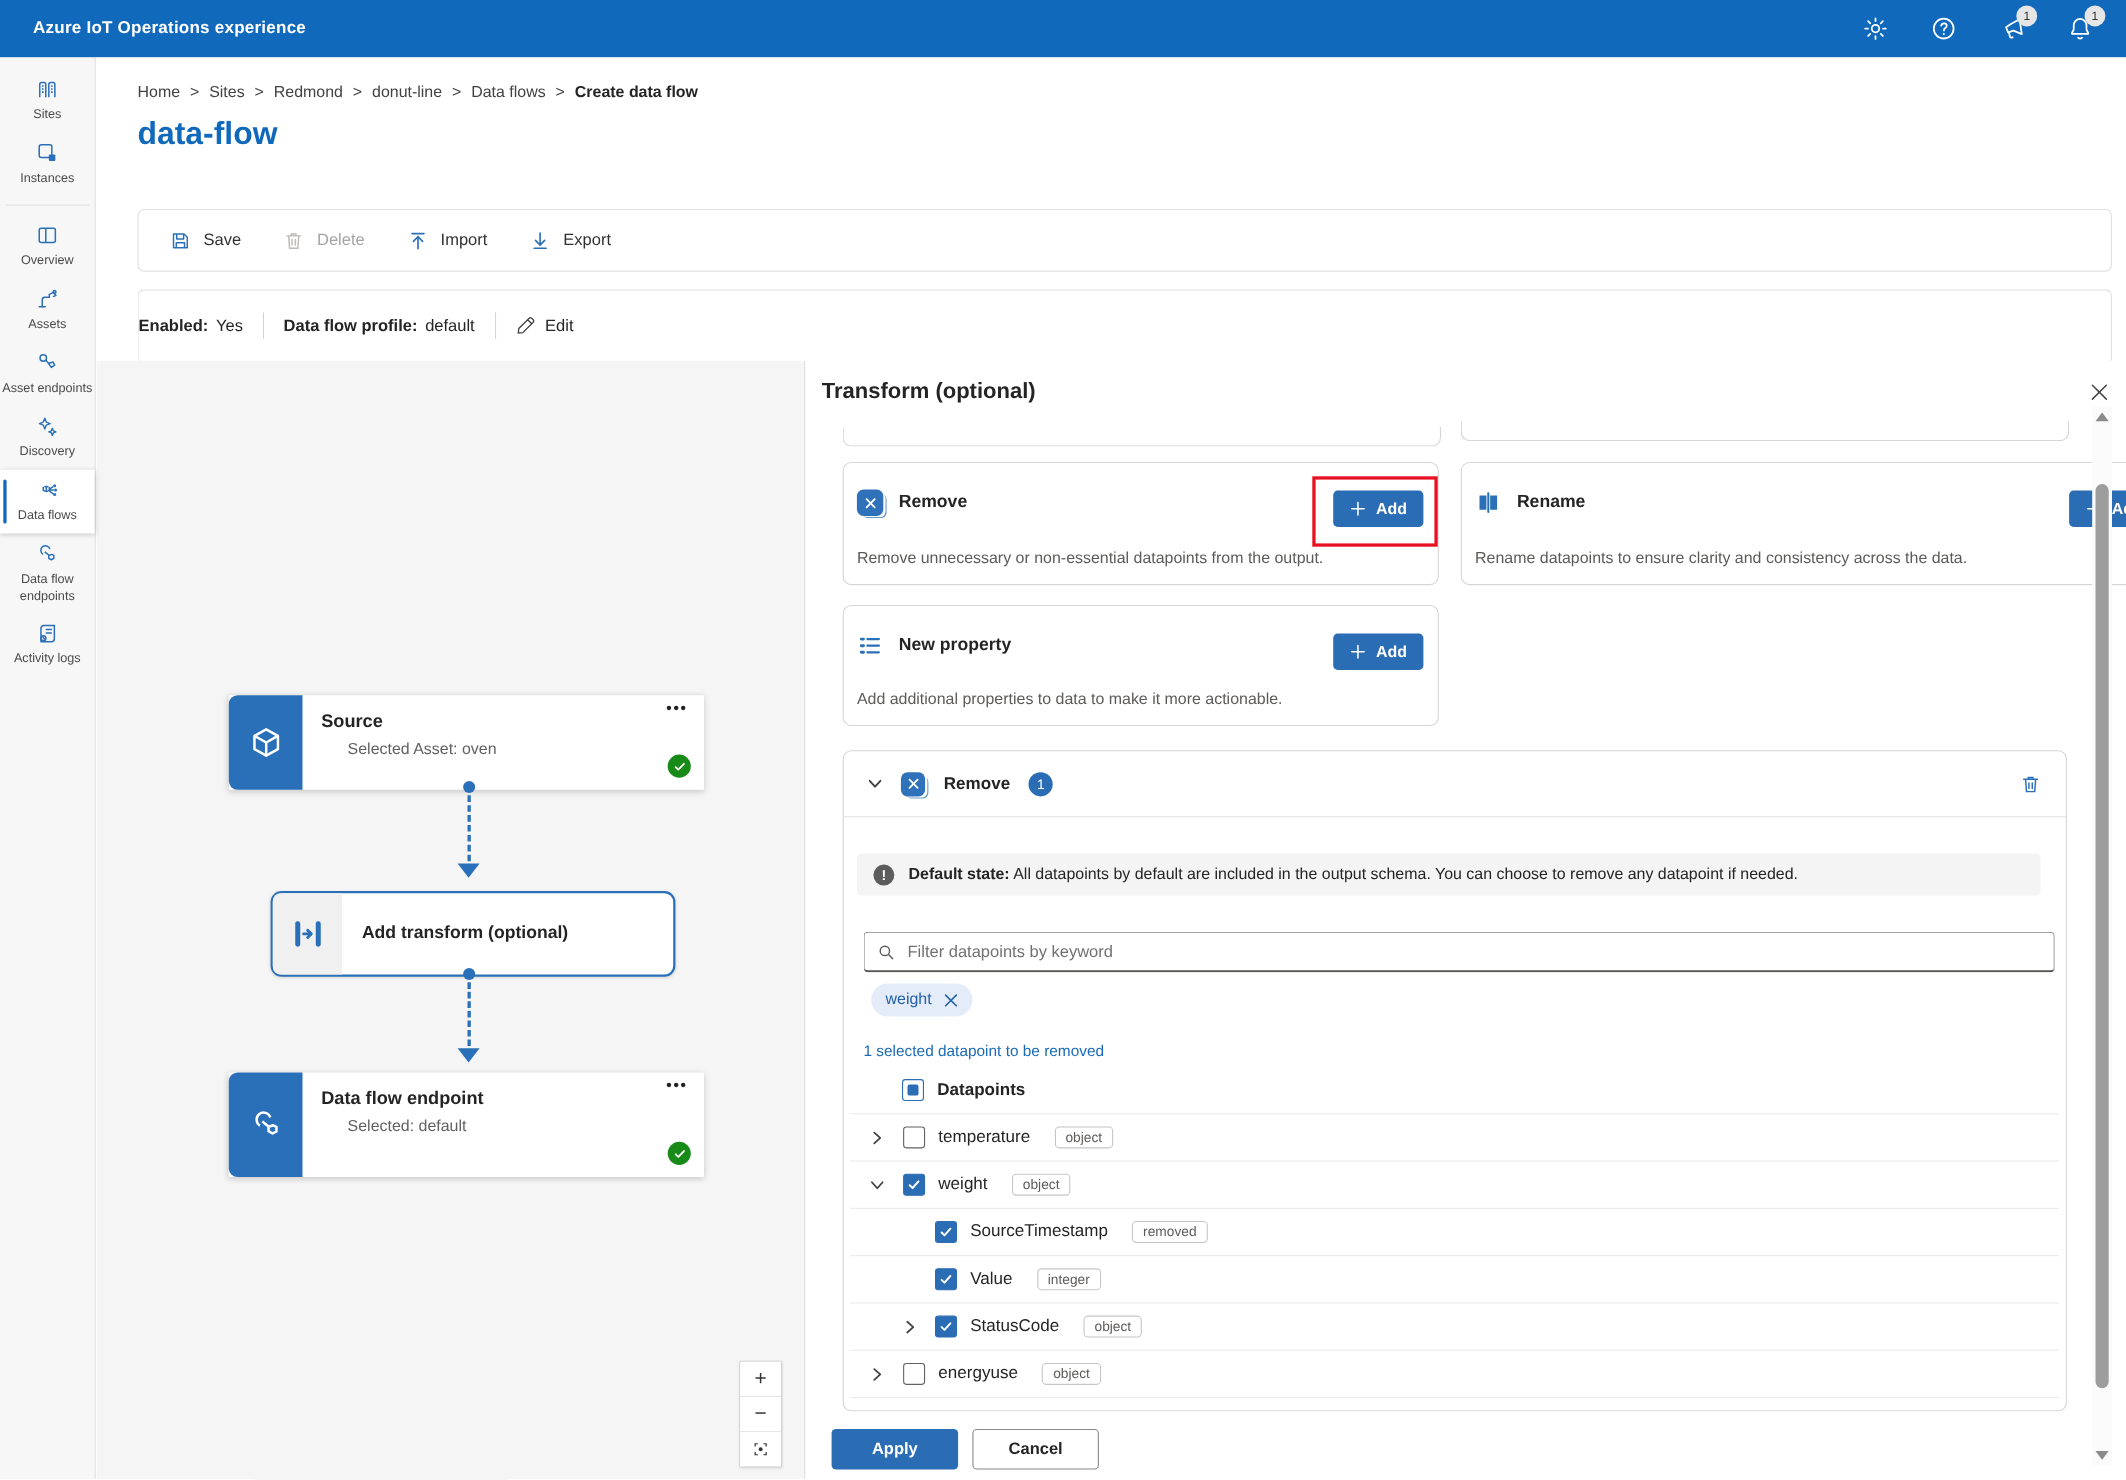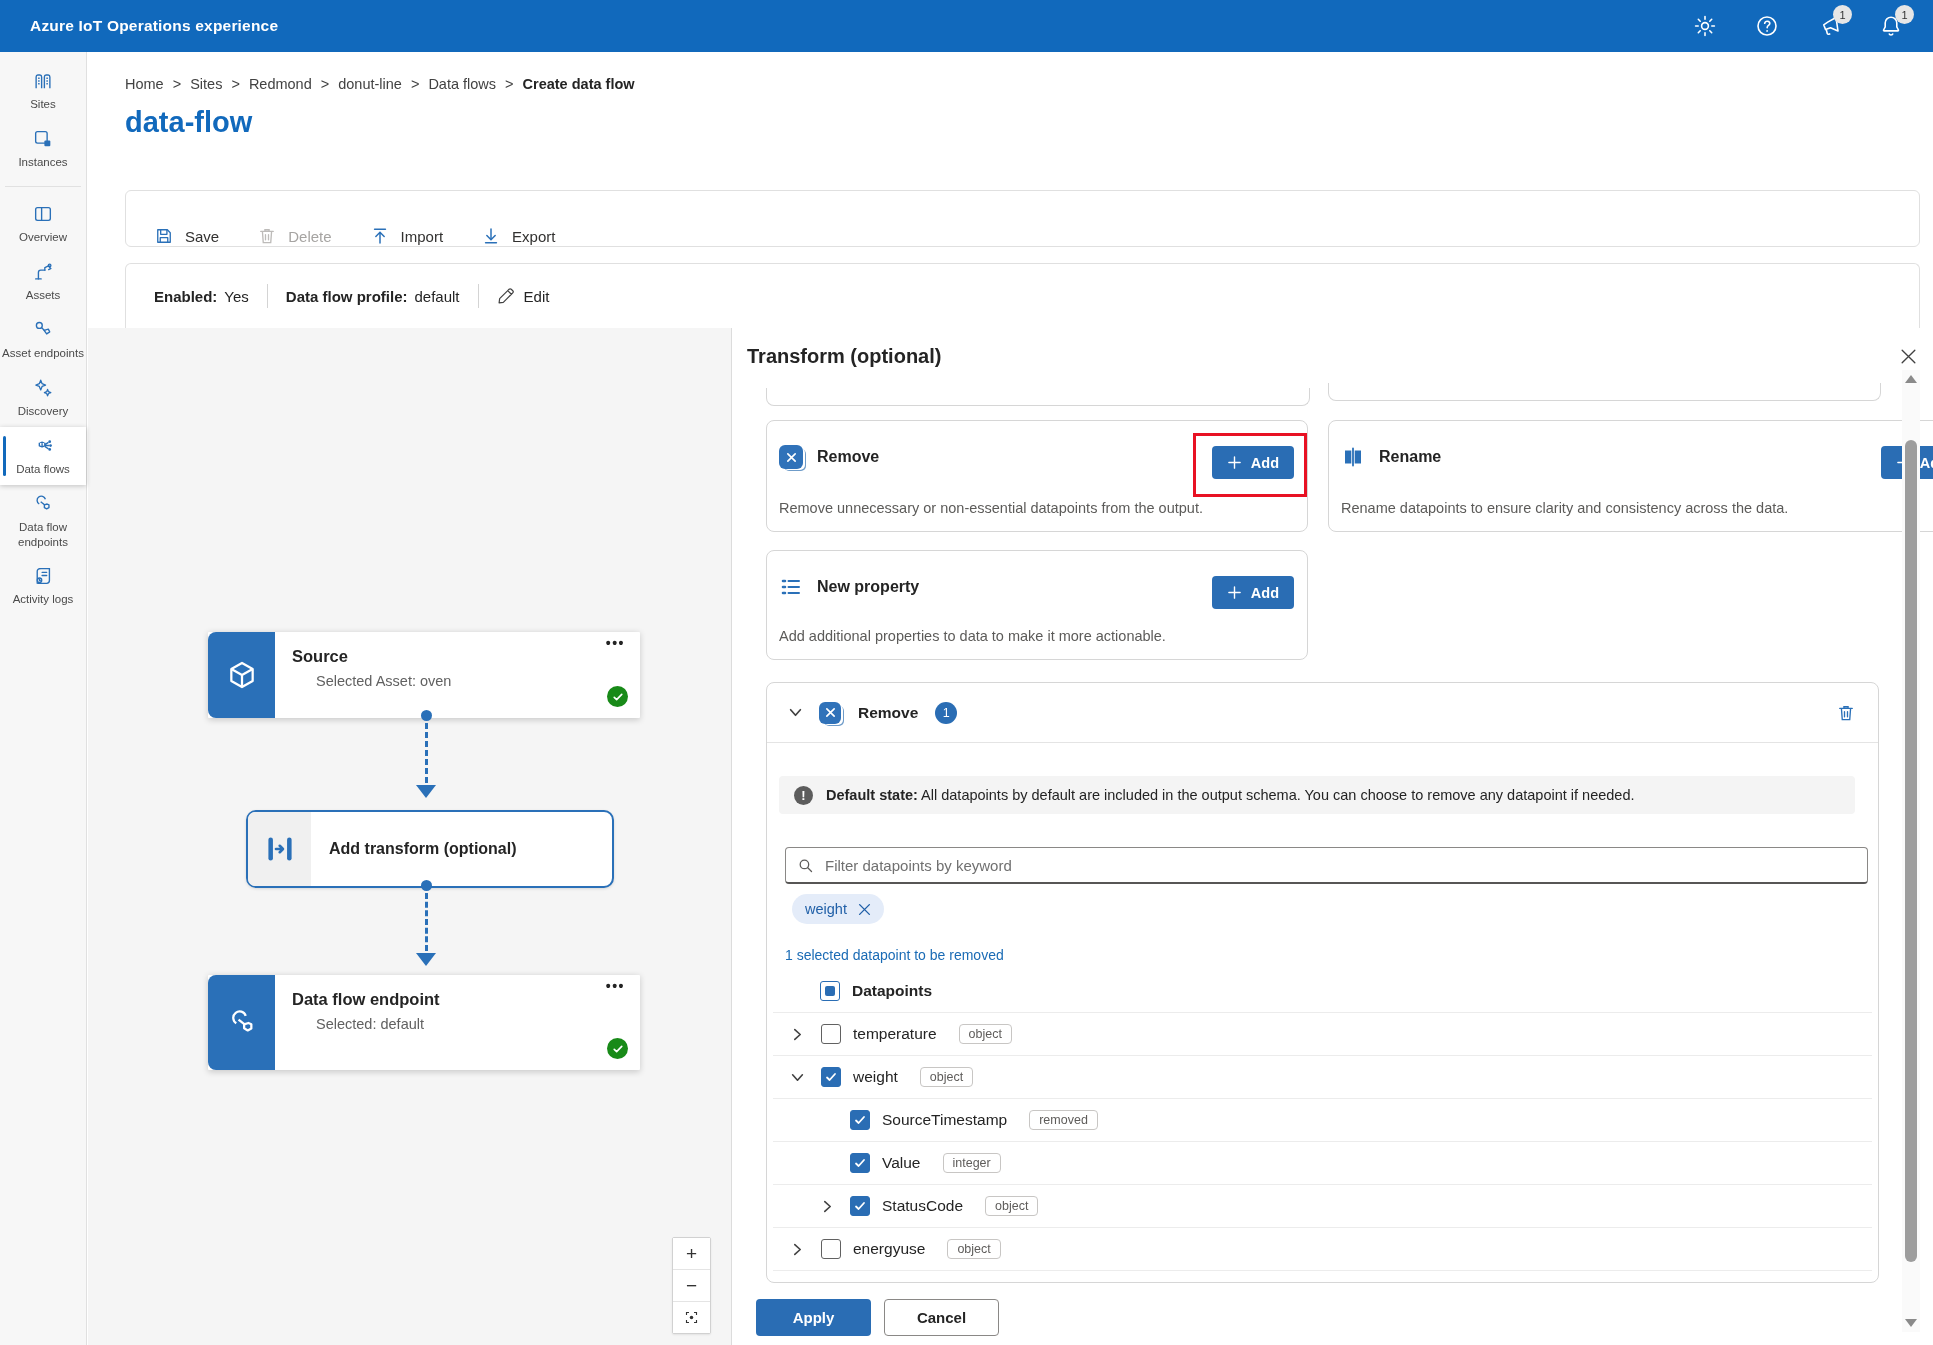--- a/index.html
+++ b/index.html
@@ -22,26 +22,26 @@
   .nav-item.selected{background:#fff;box-shadow:0 1px 5px rgba(0,0,0,.22);}
   .nav-item.selected::before{content:"";position:absolute;left:3px;top:9px;bottom:9px;width:3px;border-radius:2px;background:#1169bc;}
   .nav-divider{height:1px;background:#e1e1e1;margin:8px 5px;}
 
   
   .content-top{position:absolute;left:88px;top:52px;right:0;height:276px;background:#fff;}
   .breadcrumb{position:absolute;left:37px;top:24px;display:flex;gap:9px;font-size:14.5px;color:#424242;align-items:center;}
   .breadcrumb .crumb{cursor:pointer;}
   .breadcrumb .current{font-weight:700;color:#242424;}
   .page-title{position:absolute;left:37px;top:54px;font-size:29px;font-weight:700;color:#1169bc;}
-  .toolbar{position:absolute;left:37px;top:138px;width:1795px;height:57px;border:1px solid #e0e0e0;border-radius:6px;box-sizing:border-box;display:flex;align-items:flex-end;padding-left:28px;background:#fff;}
+  .toolbar{position:absolute;left:37px;top:138px;width:1795px;height:57px;border:1px solid #e0e0e0;border-radius:6px;box-sizing:border-box;display:flex;align-items:center;padding-left:28px;background:#fff;}
   .tool-btn{display:flex;align-items:center;gap:11px;font-size:15px;color:#323130;margin-right:38px;cursor:pointer;}
   .tool-btn svg{width:20px;height:20px;color:#2a70b8;}
   .tool-btn.disabled{color:#a6a4a2;cursor:default;}
   .tool-btn.disabled svg{color:#bdbbb9;}
-  .status-card{position:absolute;left:37px;top:211px;width:1795px;height:65px;border:1px solid #e0e0e0;border-bottom:none;border-radius:6px 6px 0 0;box-sizing:border-box;display:flex;align-items:center;padding-left:28px;font-size:15px;background:#fff;}
+  .status-card{position:absolute;left:37px;top:211px;width:1795px;height:65px;border:1px solid #e0e0e0;border-bottom:none;border-radius:6px 6px 0 0;box-sizing:border-box;display:flex;align-items:center;font-size:15px;background:#fff;}
   .vsep{width:1px;height:24px;background:#d4d4d4;margin:0 18px;}
   .b{font-weight:700;}
   .kv{display:flex;gap:7px;align-items:center;}
   .edit-btn{display:flex;align-items:center;gap:9px;cursor:pointer;color:#242424;}
   .edit-btn svg{width:18px;height:18px;color:#424242;}
 
   
   .canvas{position:absolute;left:88px;top:328px;width:643px;bottom:0;background:#f5f5f5;}
   .node{position:absolute;background:#fff;border-radius:1px;box-shadow:0 1.6px 6px rgba(0,0,0,.18);display:flex;cursor:pointer;}
   .node-icon{width:67px;flex:none;border-radius:8px 0 0 8px;background:#2a70b8;display:flex;align-items:center;justify-content:center;color:#fff;}

